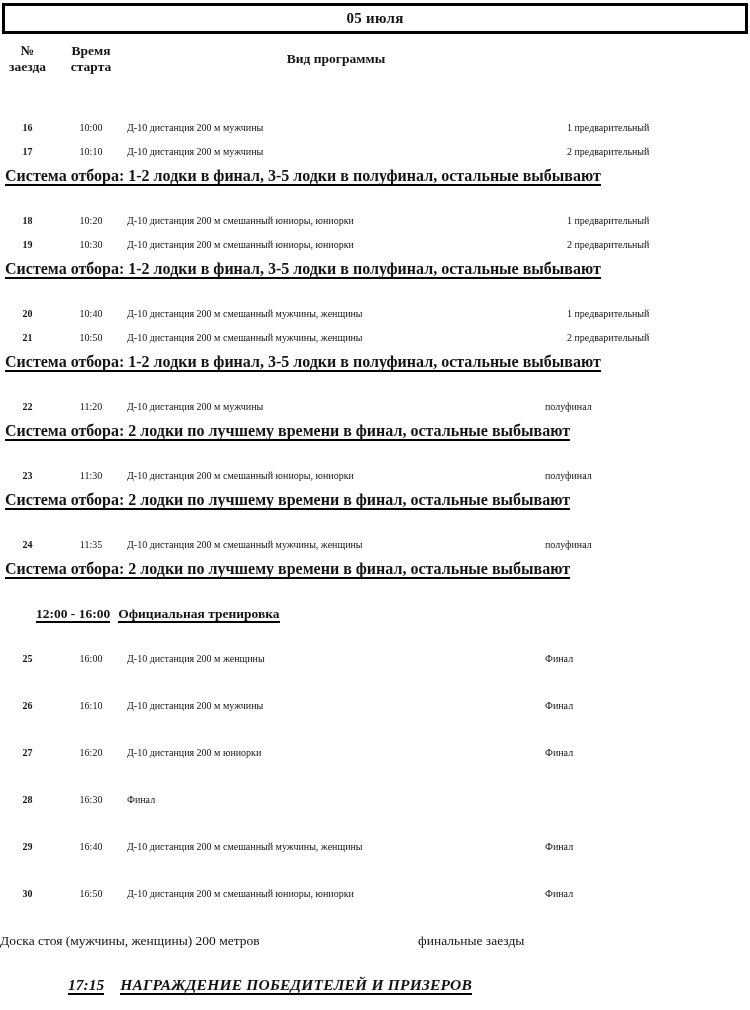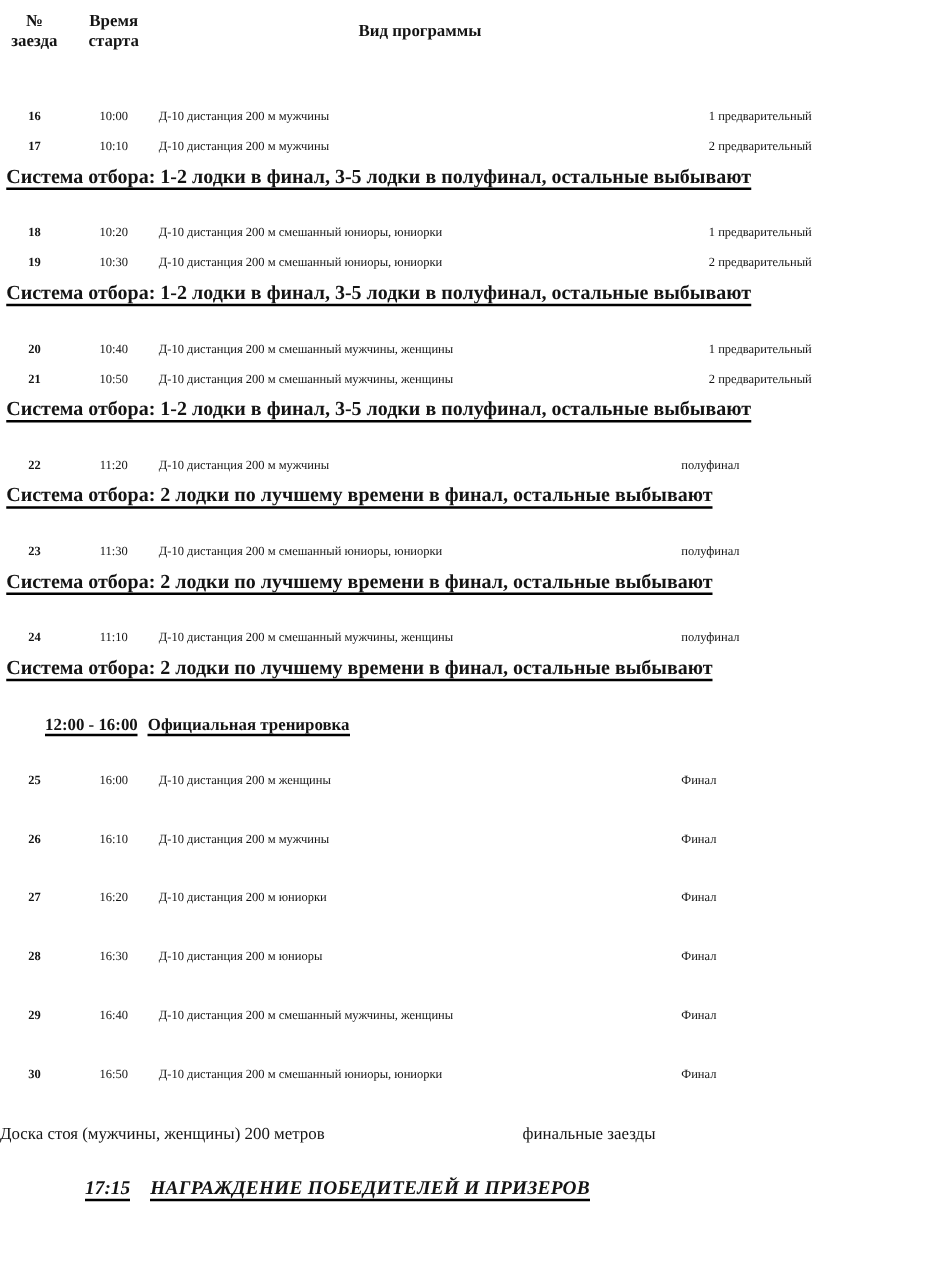--- a/index.html
+++ b/index.html
@@ -43,20 +43,23 @@
 
   .awards-row { height:28px; line-height:26px; margin-left:68px;
                 font-weight:bold; font-style:italic; font-size:15.5px; white-space:nowrap; }
   .awards-row .a-time  { border-bottom:2px solid #000; }
   .awards-row .a-label { margin-left:16px; border-bottom:2px solid #000; letter-spacing:0.2px; }
 </style>
 </head>
 <body>
 
 <div class="page">
+  <div class="date-box">
+    <span>05 июля</span>
+  </div>
 
   <div class="col-headers">
     <div class="ch-no">
       <div>№</div>
       <div>заезда</div>
     </div>
     <div class="ch-time">
       <div>Время</div>
       <div>старта</div>
     </div>
@@ -126,21 +129,21 @@
           <div class="c-no">23</div>
           <div class="c-time">11:30</div>
           <div class="c-event">Д-10 дистанция 200 м смешанный юниоры, юниорки</div>
           <div class="c-stage">полуфинал</div>
         </div>
         <div class="rule-line"><span>Система отбора: 2 лодки по лучшему времени в финал, остальные выбывают</span></div>
       </div>
       <div class="section">
         <div class="race-row">
           <div class="c-no">24</div>
-          <div class="c-time">11:10</div>
+          <div class="c-time">11:35</div>
           <div class="c-event">Д-10 дистанция 200 м смешанный мужчины, женщины</div>
           <div class="c-stage">полуфинал</div>
         </div>
         <div class="rule-line"><span>Система отбора: 2 лодки по лучшему времени в финал, остальные выбывают</span></div>
       </div>
       <div class="section">
         <div class="training-row"><span class="t-time">12:00 - 16:00</span><span class="t-label">Официальная тренировка</span></div>
       </div>
       <div class="section final-single">
         <div class="race-row">
@@ -163,21 +166,20 @@
           <div class="c-no">27</div>
           <div class="c-time">16:20</div>
           <div class="c-event">Д-10 дистанция 200 м юниорки</div>
           <div class="c-stage">Финал</div>
         </div>
       </div>
       <div class="section final-single">
         <div class="race-row">
           <div class="c-no">28</div>
           <div class="c-time">16:30</div>
-          <div class="c-event">Д-10 дистанция 200 м юниоры</div>
           <div class="c-stage">Финал</div>
         </div>
       </div>
       <div class="section final-single">
         <div class="race-row">
           <div class="c-no">29</div>
           <div class="c-time">16:40</div>
           <div class="c-event">Д-10 дистанция 200 м смешанный мужчины, женщины</div>
           <div class="c-stage">Финал</div>
         </div>

